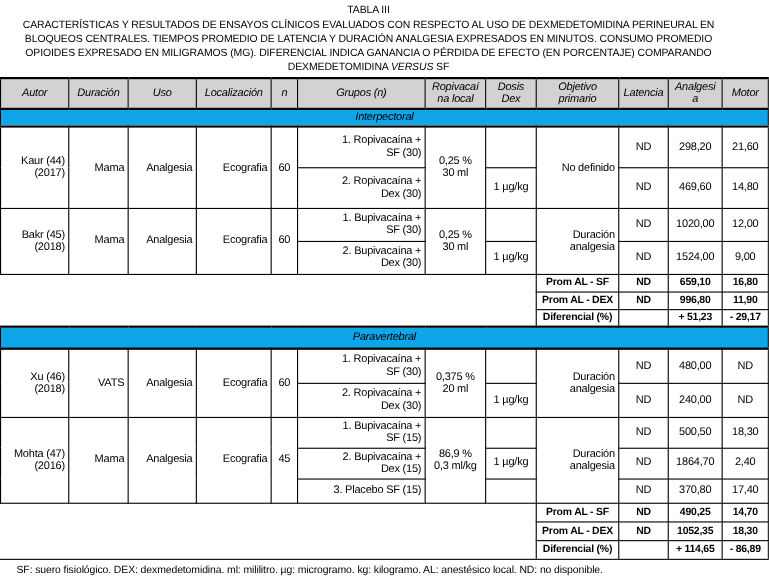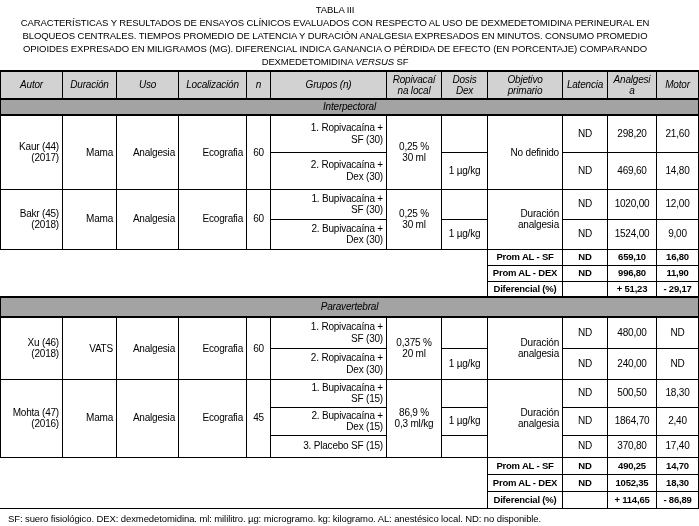--- a/index.html
+++ b/index.html
@@ -23,33 +23,33 @@
     border:1px solid #000;
     font-size:10px;line-height:11.5px;letter-spacing:-0.2px;
     padding:1px 3px;vertical-align:middle;overflow:hidden;
     word-wrap:break-word;
   }
   th{
     background:#d2d2d2;font-style:italic;font-weight:normal;
     text-align:center;border-top-width:2px;border-bottom-width:2px;
   }
   tr.section-row td{
-    background:#a3a3a3;font-style:italic;text-align:center;
+    background:#0ea5e9;font-style:italic;text-align:center;
     border-top-width:2px;border-bottom-width:2px;padding:1px 2px;
   }
   td.left{text-align:right;}
   td.center{text-align:center;}
   td.pre{white-space:pre-line;}
   td.void{border:none;background:#fff;}
   td.sum-label{font-weight:bold;font-size:9.5px;text-align:center;padding:1px 2px;}
   td.sum-val{font-weight:bold;font-size:9.5px;text-align:center;}
   tr.last-summary td{border-bottom:none;}
   .bottom-rule{width:699px;border-top:1px solid #000;height:0;}
   .footnote{
-    width:675px;box-sizing:border-box;padding:4px 4px 0 8px;
+    width:675px;box-sizing:border-box;padding:4px 4px 0 15px;
     font-size:9.5px;letter-spacing:-0.1px;
   }
 </style>
 </head>
 <body>
 
 <div class="page">
 
   <div class="title-block">
     <span class="tlabel">TABLA III</span><span>CARACTERÍSTICAS Y RESULTADOS DE ENSAYOS CLÍNICOS EVALUADOS CON RESPECTO AL USO DE DEXMEDETOMIDINA PERINEURAL EN BLOQUEOS CENTRALES. TIEMPOS PROMEDIO DE LATENCIA Y DURACIÓN ANALGESIA EXPRESADOS EN MINUTOS. CONSUMO PROMEDIO OPIOIDES EXPRESADO EN MILIGRAMOS (MG). DIFERENCIAL INDICA GANANCIA O PÉRDIDA DE EFECTO (EN PORCENTAJE) COMPARANDO DEXMEDETOMIDINA </span><span class="caption-versus">VERSUS</span><span> SF</span>

